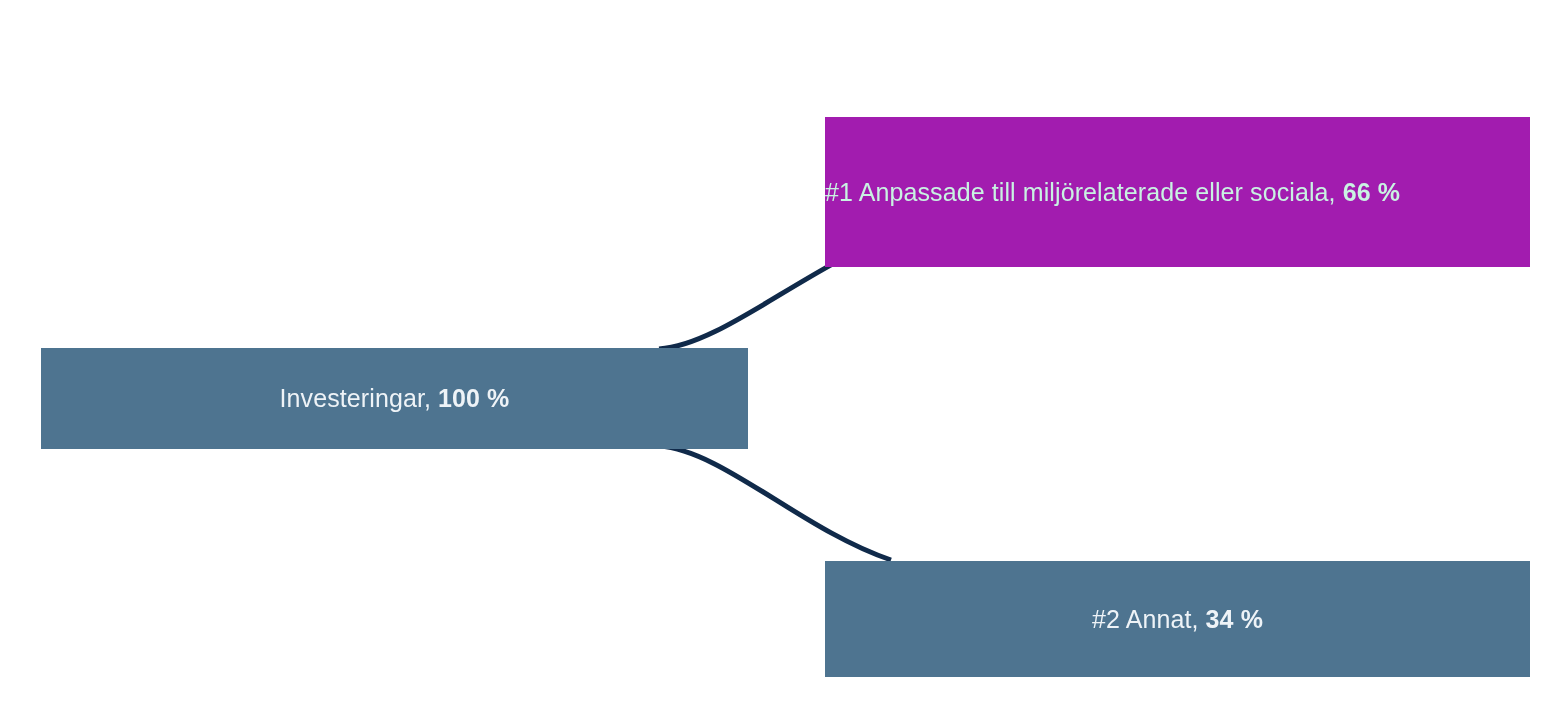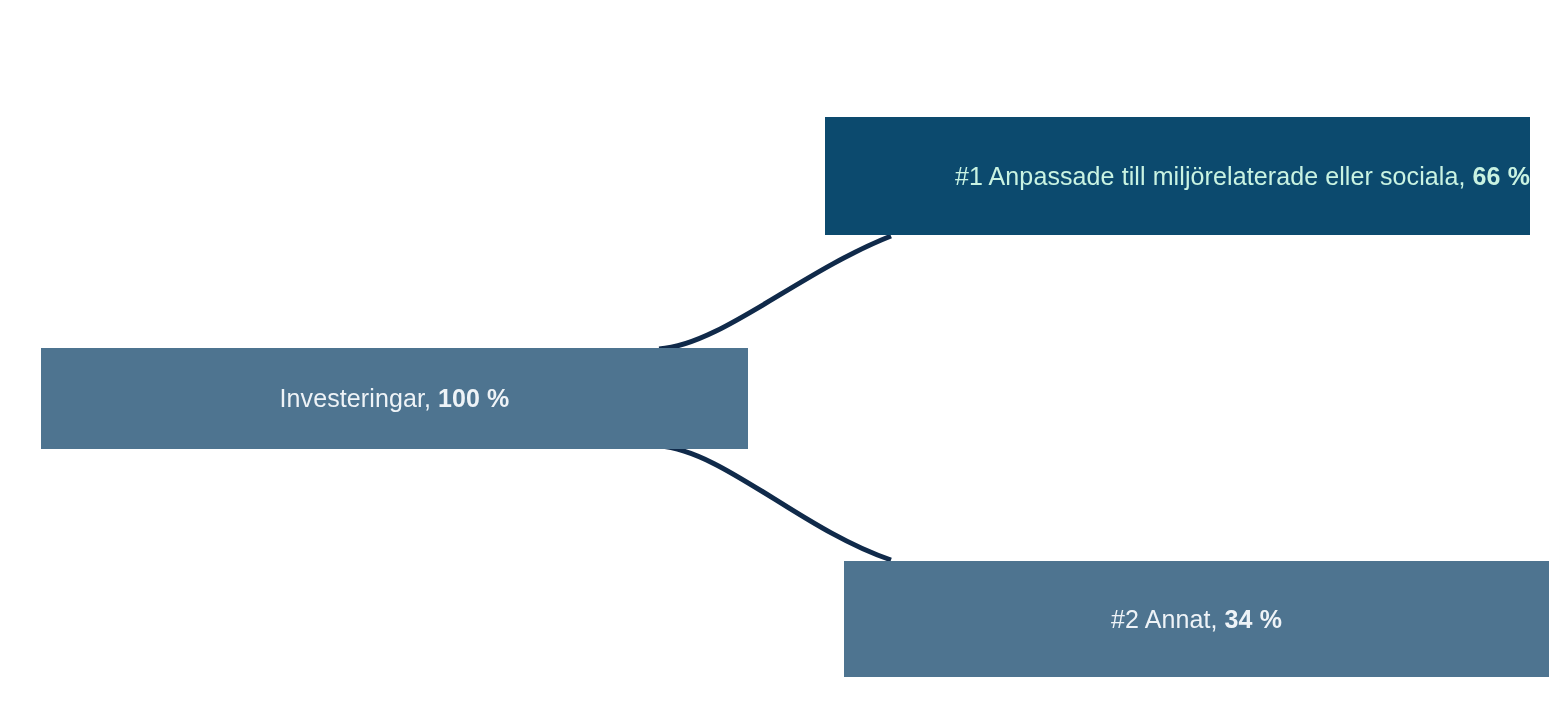--- a/index.html
+++ b/index.html
@@ -59,37 +59,36 @@
   }
   #node-source .node-label {
     color: #eef3f7;
   }
 
   
   #node-target-1 {
     left: 825px;
     top: 117px;
     width: 705px;
-    height: 118px;
-    background: #0c4a6e;
-    justify-content: flex-end;
+    height: 150px;
+    background: #a21caf;
+    justify-content: flex-start;
   }
   #node-target-1 .node-label {
     color: #c9f3e2;
   }
 
   
   #node-target-2 {
     left: 825px;
     top: 561px;
     width: 705px;
     height: 116px;
     background: #4e7490;
     justify-content: center;
-    margin-left: 19px;
   }
   #node-target-2 .node-label {
     color: #eef3f7;
   }
 
   .node-pct {
     font-weight: 700;
   }
 
   .link-path {

